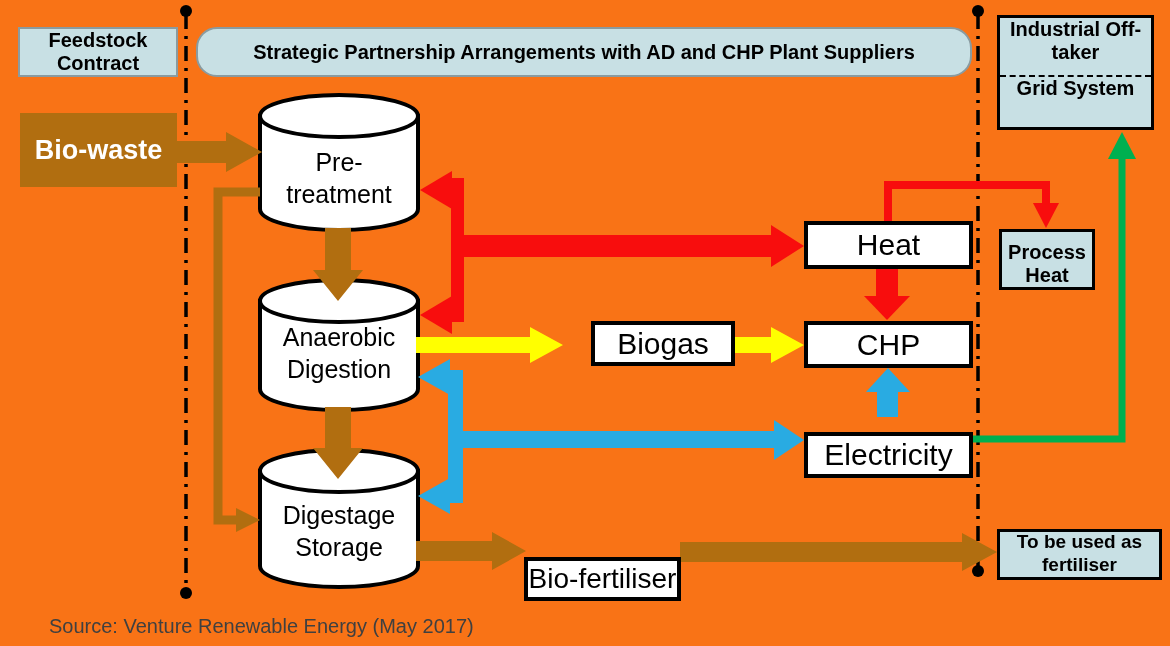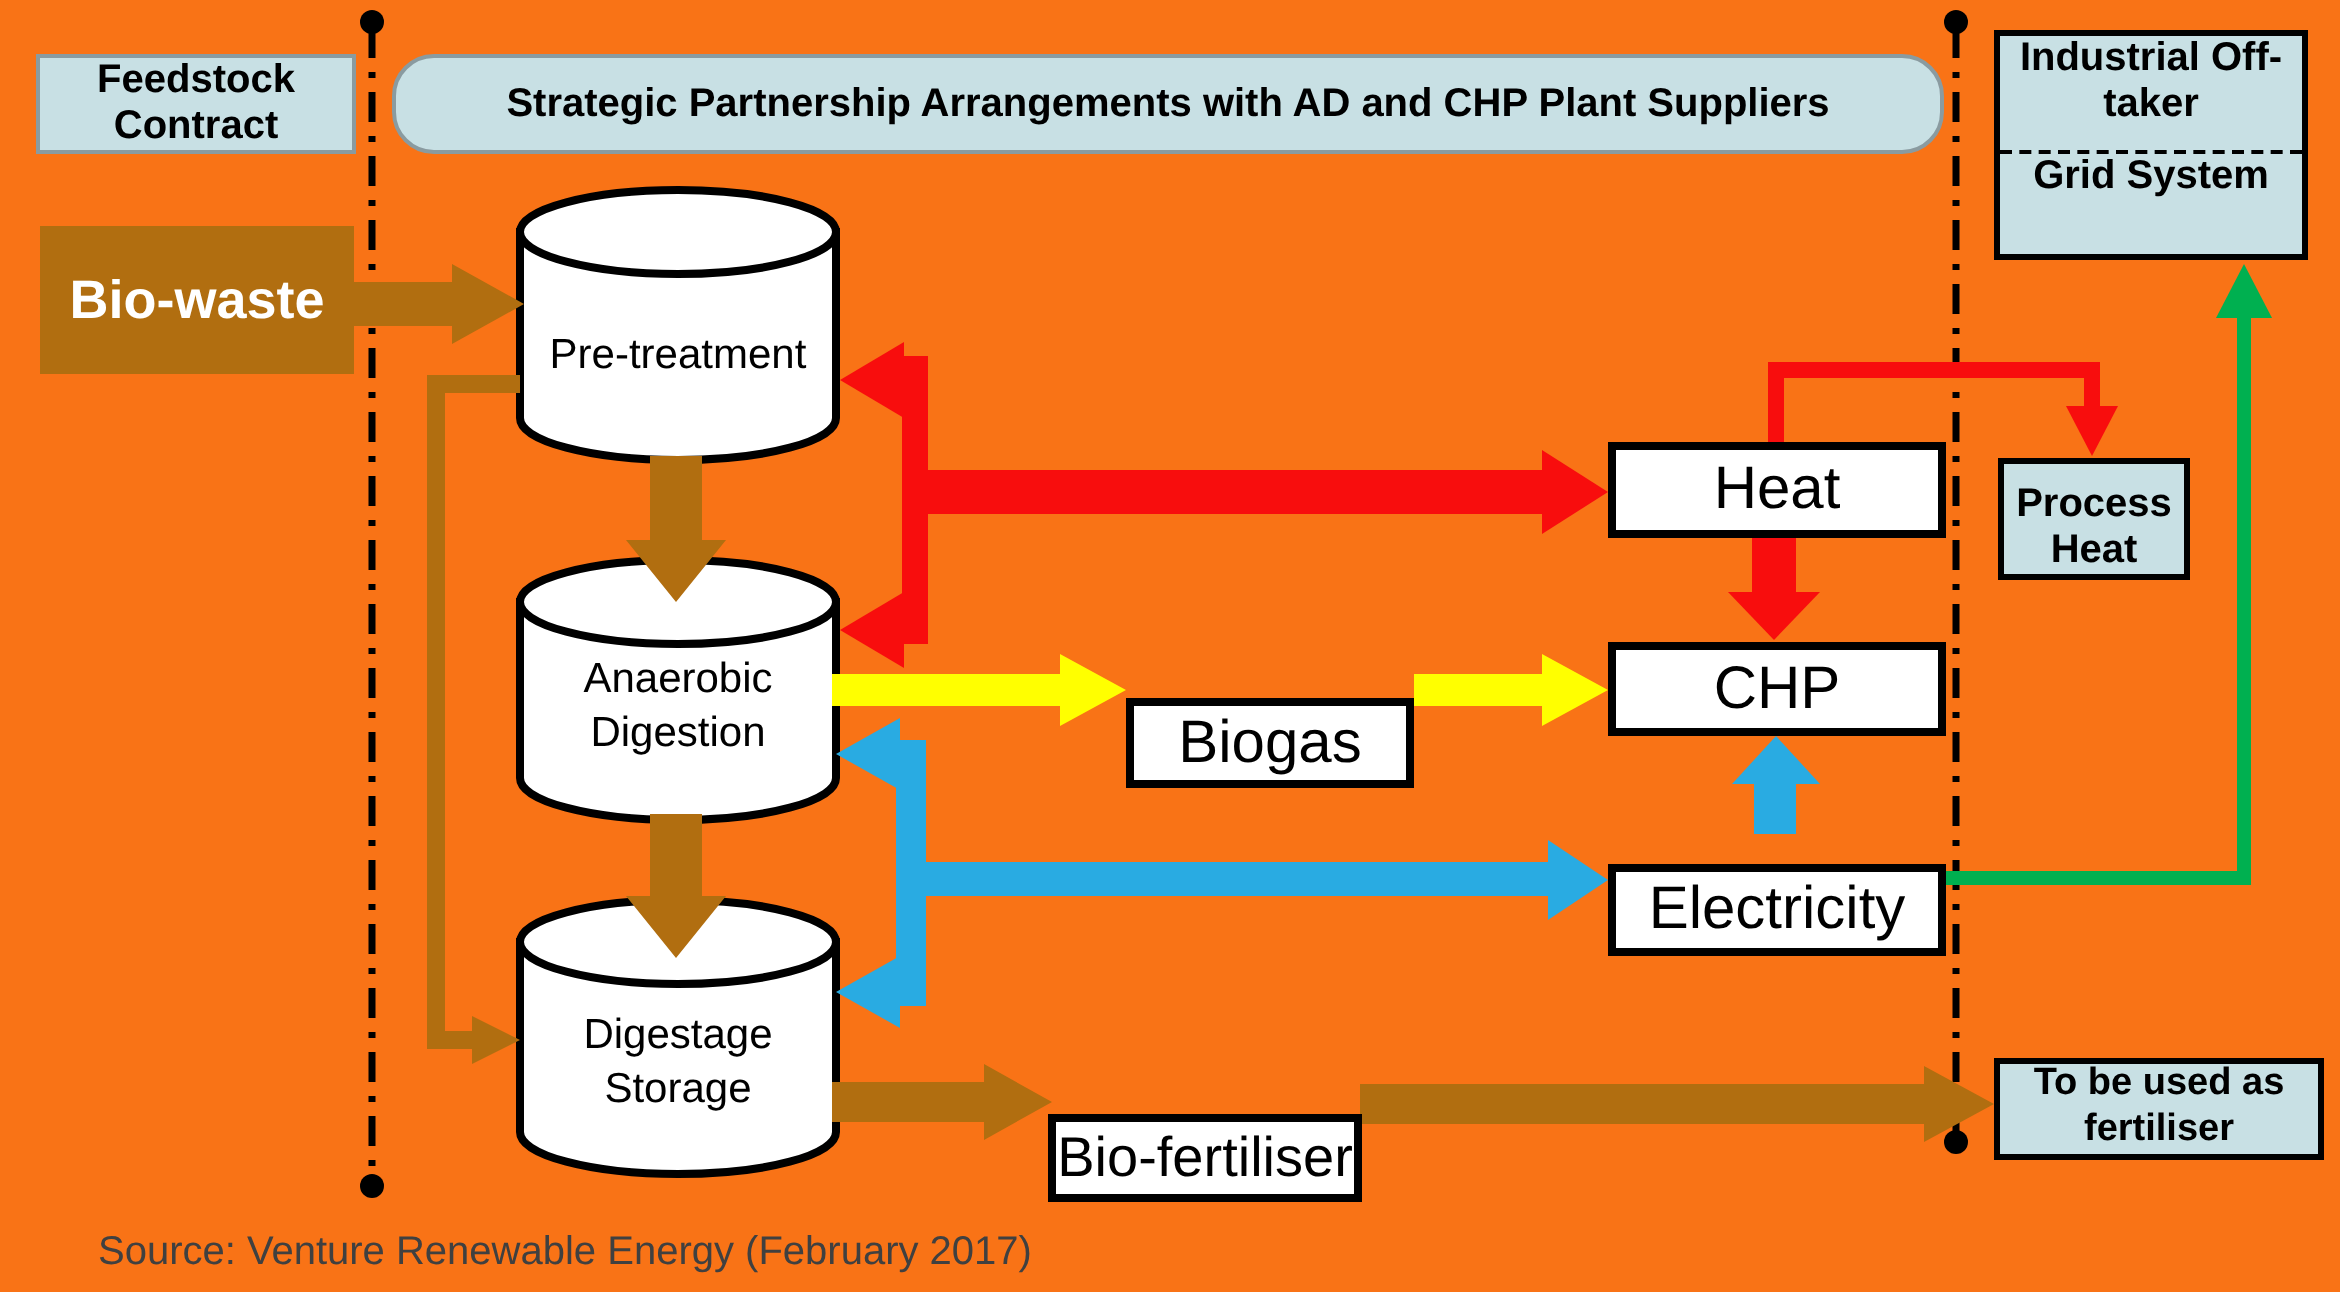--- a/index.html
+++ b/index.html
@@ -11,21 +11,21 @@
   body{background:#ffffff; font-family:"Liberation Sans", sans-serif;}
   .stage{position:relative; width:1170px; height:646px; background:#f97316; overflow:hidden;}
   .stage svg{position:absolute; left:0; top:0; z-index:1;}
   .lbl{position:absolute; z-index:2; display:flex; align-items:center; justify-content:center;
        text-align:center; color:var(--text);}
   .panel{background:var(--panel_fill); border:2px solid var(--panel_border); font-weight:bold;}
   .blackbox{background:#ffffff; border:4px solid #000;}
   .bluebox{background:var(--panel_fill); border:3px solid #000; font-weight:bold;align-items:flex-end;}
   .b20{font-size:20px; font-weight:bold; line-height:1.15;}
   .n30{font-size:30px; font-weight:normal;}
-  .cyl-label{font-size:21px; line-height:1.3;}
+  .cyl-label{font-size:25px; line-height:1.3;}
   .f-brown{fill:var(--brown);} .f-red{fill:var(--red);} .f-yellow{fill:var(--yellow);}
   .f-blue{fill:var(--blue);} .f-green{fill:var(--green);}
   .s-brown{stroke:var(--brown);} .s-red{stroke:var(--red);} .s-green{stroke:var(--green);}
   .cyl{fill:#ffffff; stroke:#000000; stroke-width:4px;}
   .dashdot{stroke:#000000; stroke-width:3.5px; stroke-dasharray:15 7 3 7; fill:none;}
   .offtaker{position:absolute; z-index:2; display:flex; flex-direction:column;
             background:var(--panel_fill); border:3px solid #000;}
   .offtaker .cell{display:flex; align-items:flex-start; justify-content:center; text-align:center;}
   .offtaker .cell:first-child{border-bottom:2px dashed #000; flex:56;}
   .offtaker .cell:last-child{flex:50;}
@@ -144,33 +144,33 @@
     <span>Bio-waste</span>
   </div>
 
   <div class="lbl cyl-label" style="left:269px; top:143px; width:140px; height:70px;">Pre-treatment</div>
   <div class="lbl cyl-label" style="left:269px; top:318px; width:140px; height:70px;">Anaerobic Digestion</div>
   <div class="lbl cyl-label" style="left:269px; top:496px; width:140px; height:70px;">Digestage Storage</div>
 
   <div class="lbl blackbox n30" style="left:804px; top:221px; width:169px; height:48px;">
     <span>Heat</span>
   </div>
-  <div class="lbl blackbox n30" style="left:563px; top:321px; width:144px; height:45px;margin-top:28px;">
+  <div class="lbl blackbox n30" style="left:591px; top:321px; width:144px; height:45px;">
     <span>Biogas</span>
   </div>
   <div class="lbl blackbox n30" style="left:804px; top:321px; width:169px; height:47px;">
     <span>CHP</span>
   </div>
   <div class="lbl blackbox n30" style="left:804px; top:417px; width:169px; height:46px;margin-top:15px;">
     <span>Electricity</span>
   </div>
   <div class="lbl bluebox" style="left:999px; top:229px; width:96px; height:61px; font-size:20px; line-height:1.15;">
     <span>Process Heat</span>
   </div>
   <div class="lbl blackbox" style="left:524px; top:557px; width:157px; height:44px; font-size:28px;">
     <span>Bio-fertiliser</span>
   </div>
   <div class="lbl bluebox" style="left:997px; top:529px; width:165px; height:51px; font-size:19px; line-height:1.2;">
     <span>To be used as fertiliser</span>
   </div>
 
-  <div class="source" style="left:49px; top:615px;">Source: Venture Renewable Energy (February 2017)</div>
+  <div class="source" style="left:49px; top:615px;">Source: Venture Renewable Energy (May 2017)</div>
 </div>
 
 </body></html>

